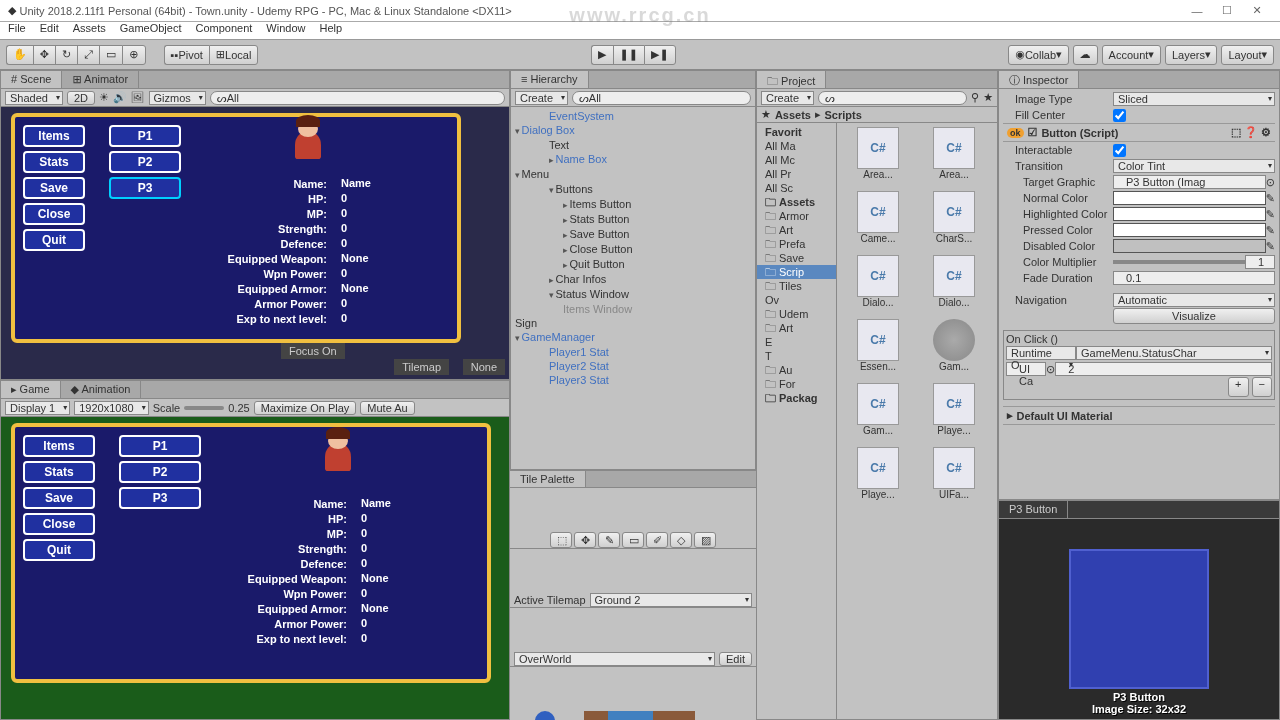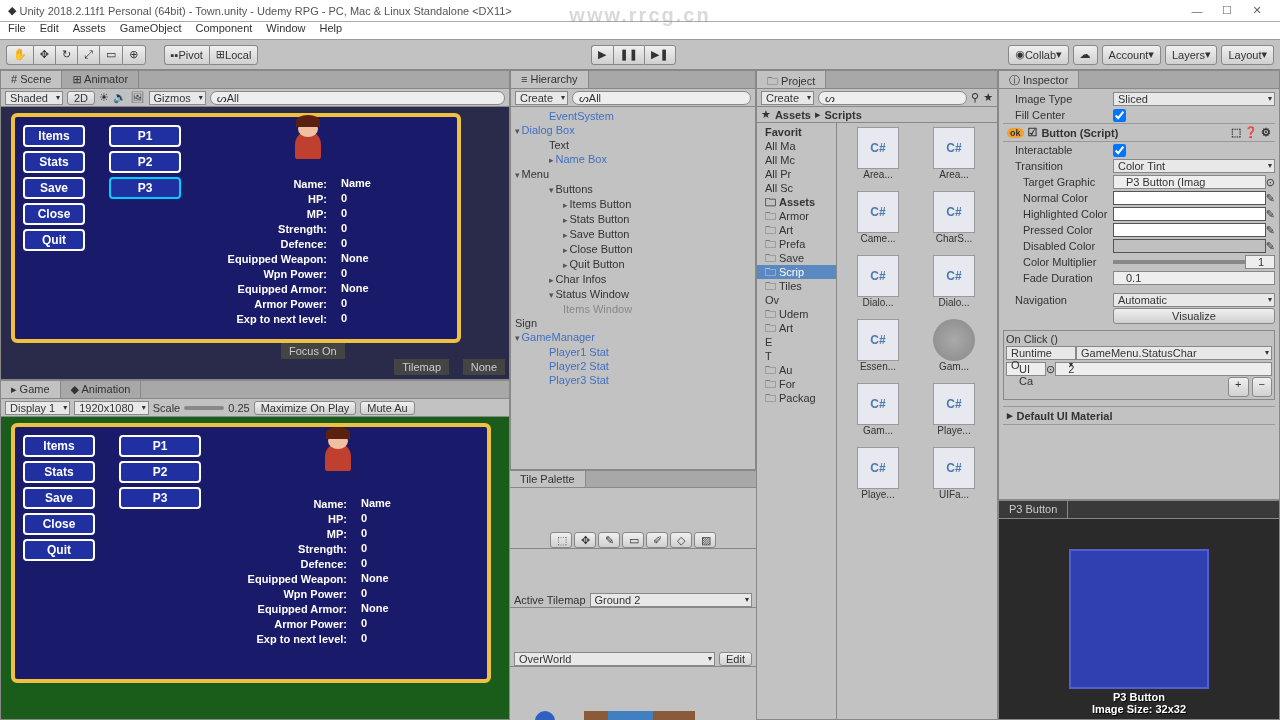--- a/index.html
+++ b/index.html
@@ -376,21 +376,21 @@
             <div class="p-item folder-ico">Save</div>
             <div class="p-item folder-ico sel">Scrip</div>
             <div class="p-item folder-ico">Tiles</div>
             <div class="p-item ">Ov</div>
             <div class="p-item folder-ico">Udem</div>
             <div class="p-item folder-ico">Art</div>
             <div class="p-item ">E</div>
             <div class="p-item ">T</div>
             <div class="p-item folder-ico">Au</div>
             <div class="p-item folder-ico">For</div>
-            <div class="p-item folder-ico" style="font-weight: normal;">Packag</div>
+            <div class="p-item folder-ico" style="font-weight: bold;">Packag</div>
           </div>
         <div class="proj-grid" id="proj-grid">
             <div class="asset">
               <div class="ico">C#</div>
               <div class="lbl">Area...</div>
             </div>
             <div class="asset">
               <div class="ico">C#</div>
               <div class="lbl">Area...</div>
             </div>

